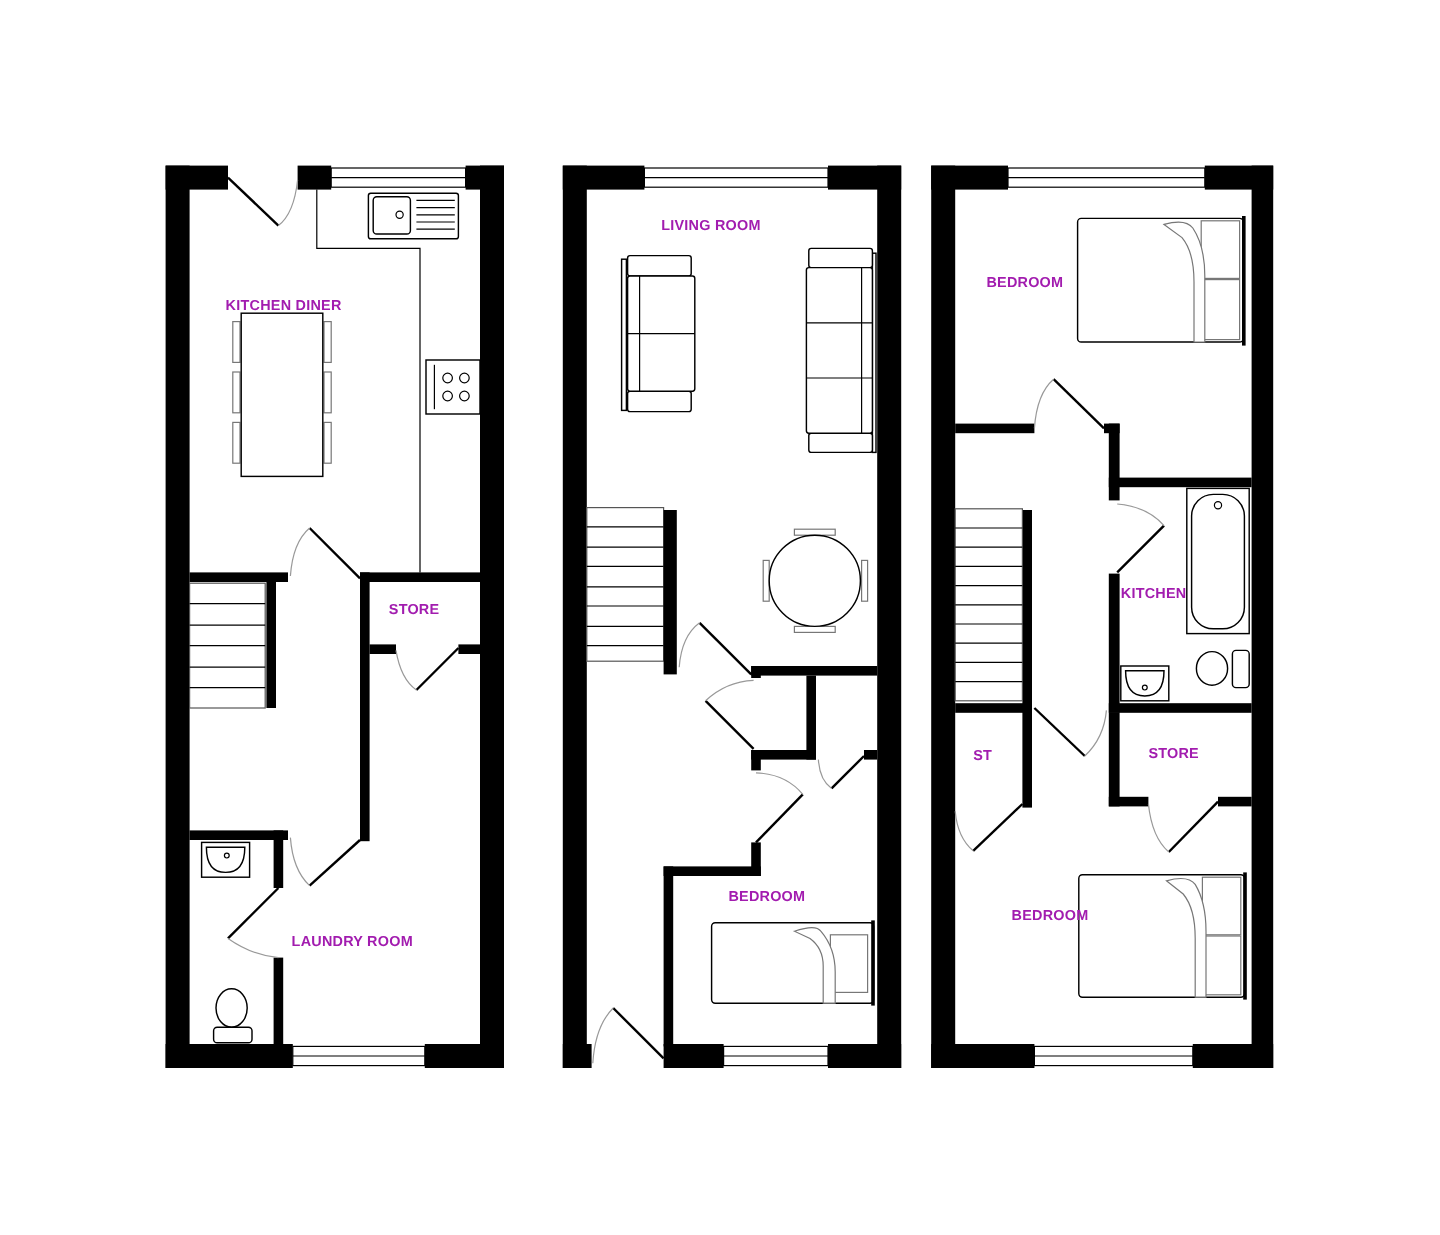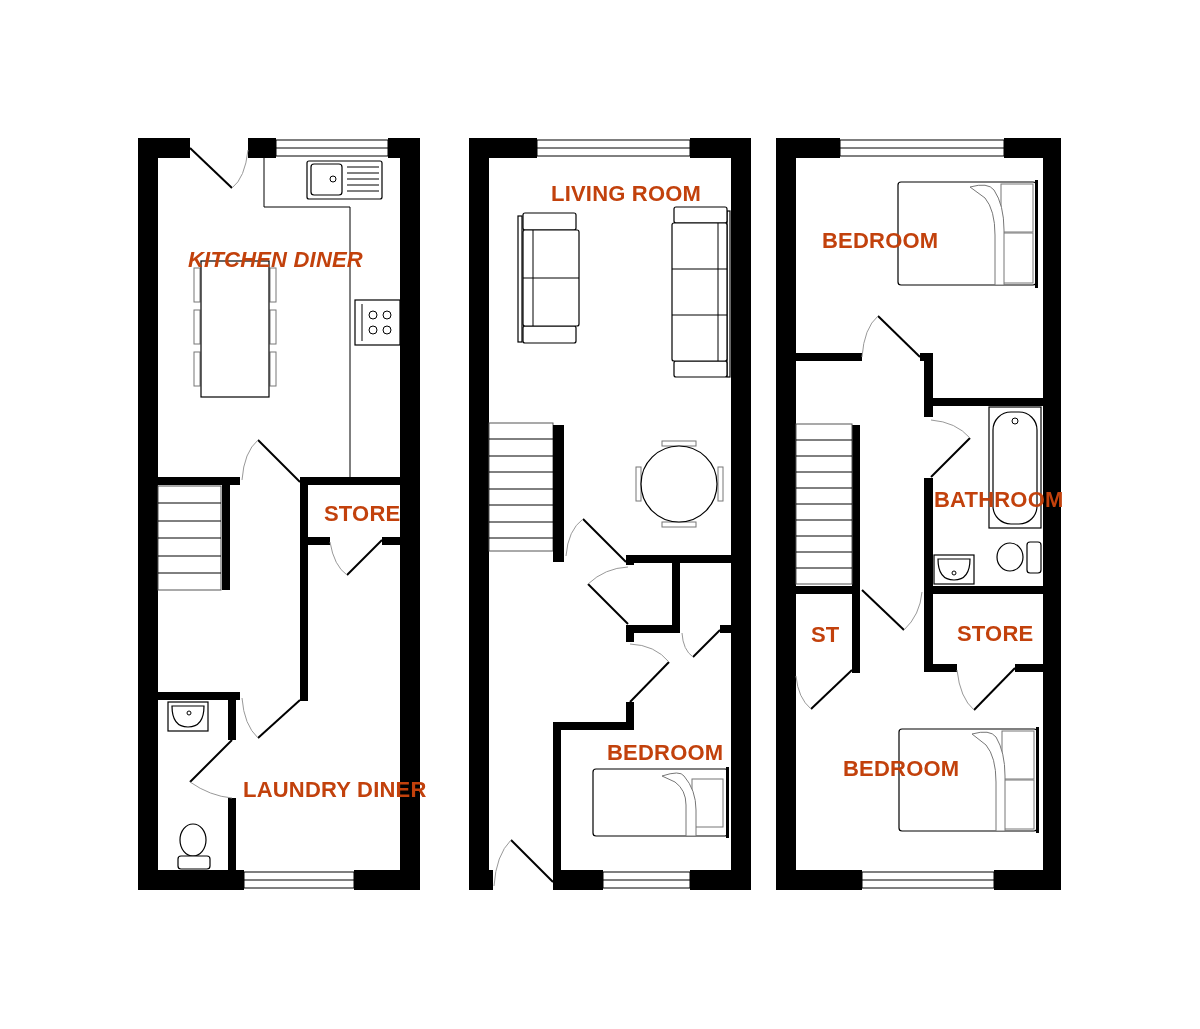--- a/index.html
+++ b/index.html
@@ -6,21 +6,21 @@
   body { width: 1200px; height: 1029px; position: relative; overflow: hidden; font-family: "Liberation Sans", sans-serif; }
   #plan { position: absolute; left: 0; top: 0; width: 1200px; height: 1029px; }
   .wall { fill: #000000; }
   .win { fill: #ffffff; stroke: #000000; stroke-width: 1; }
   .thin { fill: none; stroke: #000000; stroke-width: 1; }
   .door-leaf { stroke: #000000; stroke-width: 2; fill: none; }
   .door-arc { stroke: #999999; stroke-width: 1; fill: none; }
   .stair { fill: #ffffff; stroke: #555555; stroke-width: 1; }
   .furn { fill: #ffffff; stroke: #000000; stroke-width: 1.2; }
   .furn-g { fill: #ffffff; stroke: #777777; stroke-width: 1; }
-  .label { position: absolute; font-family: "Liberation Sans", sans-serif; font-weight: bold; font-size: 22px; color: #c2410c; white-space: nowrap; letter-spacing: 0.2px; }
+  .label { position: absolute; font-family: "Liberation Sans", sans-serif; font-weight: bold; font-size: 12px; color: #a21caf; white-space: nowrap; letter-spacing: 0.2px; }
 </style>
 </head>
 <body>
 
 <svg id="plan" viewBox="0 0 1200 1029" xmlns="http://www.w3.org/2000/svg">
 
   <g>
 
     <rect class="wall" x="138" y="138" width="20" height="752"></rect>
     <rect class="wall" x="400" y="138" width="20" height="752"></rect>
@@ -311,24 +311,24 @@
     <g>
       <rect class="furn" x="899" y="729" width="138" height="102" rx="3"></rect>
       <rect class="furn-g" x="1002" y="731" width="32" height="48"></rect>
       <rect class="furn-g" x="1002" y="780" width="32" height="49"></rect>
       <path class="furn-g" d="M 972 734 Q 990 729 996 737 Q 1005 752 1005 776 L 1005 831 L 996 831 L 996 782 Q 996 757 986 745 Z"></path>
       <rect class="wall" x="1036" y="727" width="3" height="106"></rect>
     </g>
   </g>
 </svg>
 
-<div class="label" style="left:188px; top:247px;font-style:italic;">KITCHEN DINER</div>
+<div class="label" style="left:188px; top:247px;">KITCHEN DINER</div>
 <div class="label" style="left:324px; top:501px;">STORE</div>
-<div class="label" style="left:243px; top:777px;">LAUNDRY DINER</div>
+<div class="label" style="left:243px; top:777px;">LAUNDRY ROOM</div>
 
 <div class="label" style="left:551px; top:181px;">LIVING ROOM</div>
 <div class="label" style="left:607px; top:740px;">BEDROOM</div>
 
 <div class="label" style="left:822px; top:228px;">BEDROOM</div>
-<div class="label" style="left:934px; top:487px;">BATHROOM</div>
+<div class="label" style="left:934px; top:487px;">KITCHEN</div>
 <div class="label" style="left:811px; top:622px;">ST</div>
 <div class="label" style="left:957px; top:621px;">STORE</div>
 <div class="label" style="left:843px; top:756px;">BEDROOM</div>
 
 </body></html>

